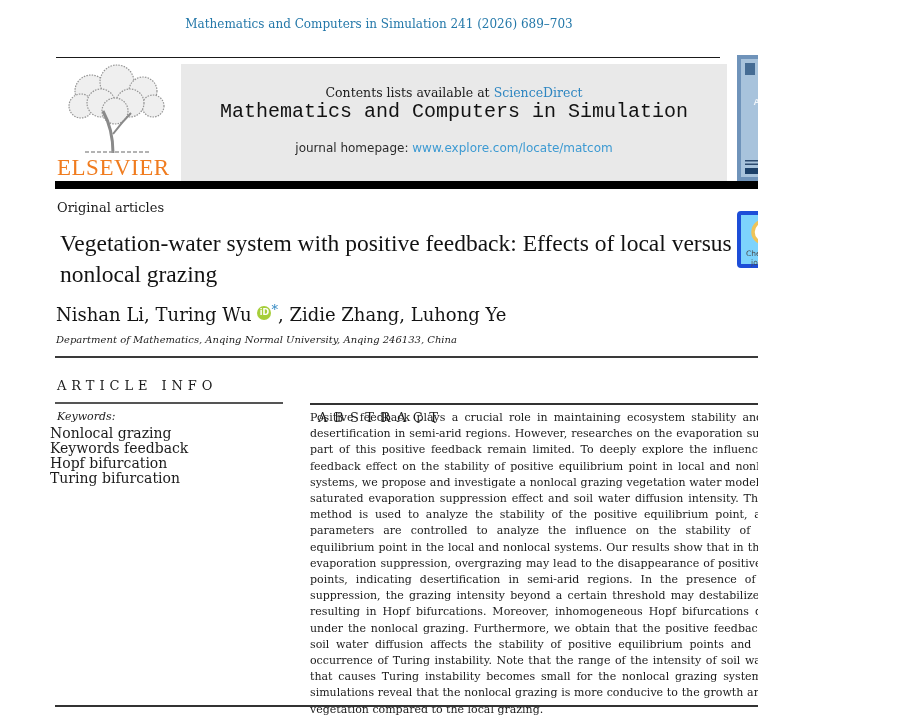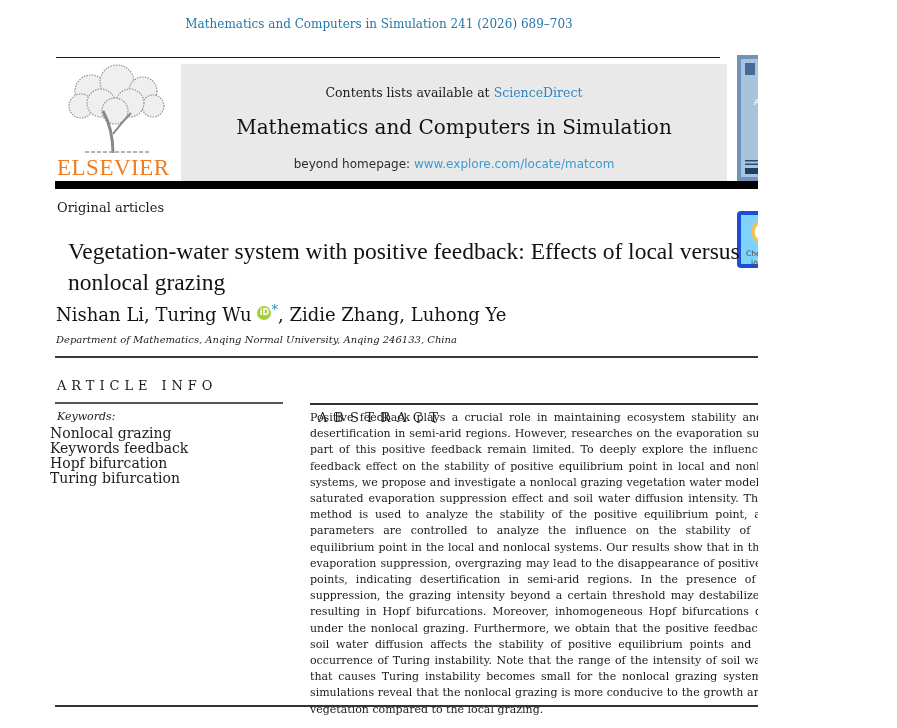--- a/index.html
+++ b/index.html
@@ -12,36 +12,36 @@
   .topline{position:absolute;left:56px;top:57px;width:664px;height:1px;background:#1a1a1a;}
 
   .logo-block{position:absolute;left:57px;top:61px;width:121px;height:120px;}
   .elsevier-word{position:absolute;left:0;bottom:0;font-family:"Liberation Serif",serif;
                  font-size:23px;letter-spacing:0.5px;color:var(--elsevier-orange);}
 
   .graybox{position:absolute;left:181px;top:64px;width:546px;height:117px;
            background:var(--banner-gray);text-align:center;}
   .contents-line{padding-top:21px;font-size:12.5px;}
   .sd-link{color:var(--link-blue);text-decoration:none;cursor:pointer;}
-  .jtitle{margin-top:15px;font-size:20px;color:#121212;}
+  .jtitle{font-size:20px;color:#121212;font-family:Liberation Mono, monospace;}
   .homepage{margin-top:18px;font-family:"DejaVu Sans",sans-serif;font-size:12px;color:#2b2b2b;}
   .url-link{color:var(--url-blue);text-decoration:none;cursor:pointer;}
 
   .cover{position:absolute;left:737px;top:55px;width:110px;height:126px;}
 
   .blackbar{position:absolute;left:55px;top:181px;width:792px;height:8px;background:var(--bar-black);}
 
   .orig-label{position:absolute;left:57px;top:200px;font-size:13px;}
 
   .badge{position:absolute;left:737px;top:211px;width:54px;height:57px;background:#7dd3fc;
          border:4px solid #1d4ed8;border-radius:4px;text-align:center;cursor:pointer;box-sizing:border-box;}
   .badge svg{margin-top:4px;}
   .badge-text{font-family:"DejaVu Sans",sans-serif;font-size:7.5px;line-height:9px;color:#4a4a4a;}
 
-  .title{position:absolute;left:56px;top:224px;width:692px;margin:12px;font-weight:normal;
+  .title{position:absolute;left:56px;top:224px;width:692px;margin:4px;font-weight:normal;
          font-family:"Liberation Serif",serif;font-size:23.5px;line-height:31px;color:#121212;}
 
   .authors{position:absolute;left:56px;top:302px;font-size:18px;color:#141414;}
   .orcid-badge{display:inline-block;width:14px;height:14px;border-radius:50%;
                background:var(--orcid-green);color:#fff;font-family:"DejaVu Sans",sans-serif;
                font-size:8px;font-weight:bold;text-align:center;line-height:14px;
                vertical-align:6px;cursor:pointer;}
   .corr-mark{color:var(--link-blue);font-size:13px;vertical-align:7px;text-decoration:none;cursor:pointer;}
 
   .affil{position:absolute;left:56px;top:334px;font-size:10px;font-style:italic;color:#222;}
@@ -88,21 +88,21 @@
     </svg>
     <div class="elsevier-word">ELSEVIER</div>
   </div>
 
   <div class="graybox">
     <div class="contents-line">
       <span>Contents lists available at </span><a class="sd-link">ScienceDirect</a>
     </div>
     <div class="jtitle">Mathematics and Computers in Simulation</div>
     <div class="homepage">
-      <span>beyond homepage: </span><a class="url-link">www.explore.com/locate/matcom</a>
+      <span>journal homepage: </span><a class="url-link">www.explore.com/locate/matcom</a>
     </div>
   </div>
 
   <div class="cover">
     <svg width="110" height="126" viewBox="0 0 110 126">
       <rect width="110" height="126" style="fill:var(--cover-frame-blue)"></rect>
       <rect x="4" y="4" width="102" height="118" style="fill:var(--cover-panel-blue)"></rect>
       <rect x="8" y="8" width="10" height="12" fill="#456c94"></rect>
       <rect x="24" y="11" width="58" height="2" fill="#38577a"></rect>
       <text x="100" y="40" text-anchor="end" font-family="Liberation Sans, sans-serif" font-size="9" font-weight="bold" fill="#f2f6fa" letter-spacing="0.3">MATHEMATICS</text>

